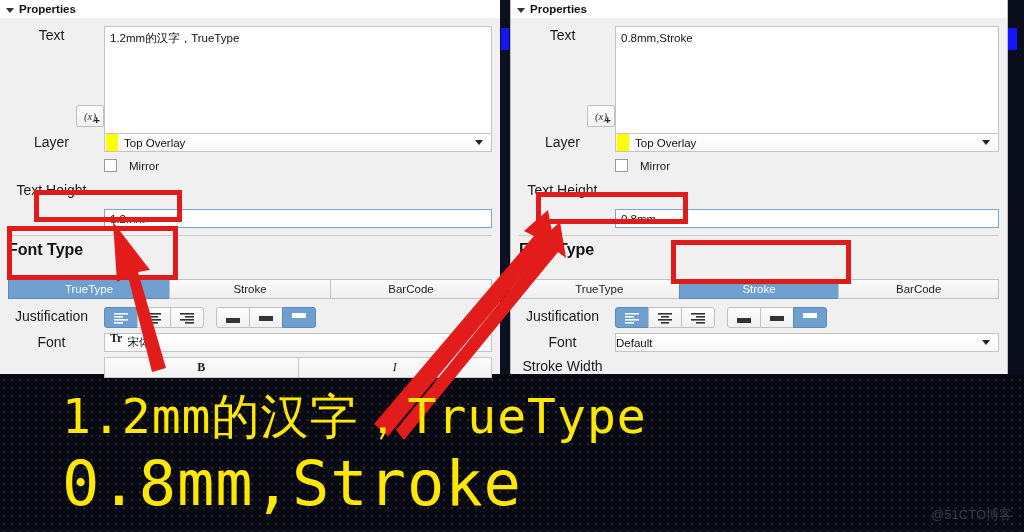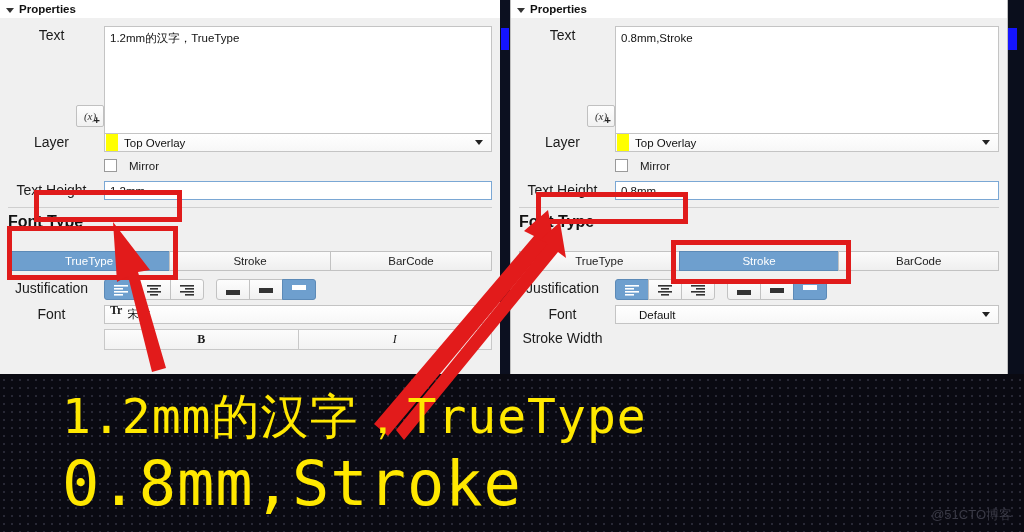--- a/index.html
+++ b/index.html
@@ -90,21 +90,21 @@
     flex: 0 0 auto; margin: 0 5px 8px 5px;
     font-family: "Liberation Serif", serif; font-weight: bold; font-size: 12px; color: #222;
   }
 
   .checkrow { display: flex; align-items: center; gap: 12px; margin: 2px 0 4px 0; }
   .checkbox { width: 13px; height: 13px; background: #fff; border: 1px solid #9a9a9a; }
 
   .input {
     height: 19px; background: #fff; border: 1px solid #7aa7d4;
     display: flex; align-items: center; padding-left: 5px;
-    font-size: 11.5px; color: #111;
+    font-size: 11.5px; color: #111; margin-top: 28px;
   }
 
   .sep { height: 1px; background: #cfcfcf; margin: 7px 0 5px 0; }
   .section-hdr { font-weight: bold; font-size: 16px; color: #111; margin-bottom: 20px; }
 
   .segctl { display: flex; width: 100%; }
   .seg {
     flex: 1 1 0; height: 20px; border: 1px solid #c2c2c2;
     background: linear-gradient(#fbfbfb,#efefef);
     display: flex; align-items: center; justify-content: center;
@@ -416,21 +416,21 @@
               </div>
             </div>
           </div>
         </div>
       </div>
 
       <div class="row">
         <div class="lbl">Font</div>
         <div class="fld">
           <div class="combo">
-            <span class="ctext" style="margin-left:23px">Default</span>
+            <span class="ctext" style="margin-left:0">Default</span>
             <span class="caret"></span>
           </div>
         </div>
       </div>
 
       <div class="row">
         <div class="lbl">Stroke Width</div>
       </div>
 
     </div>

